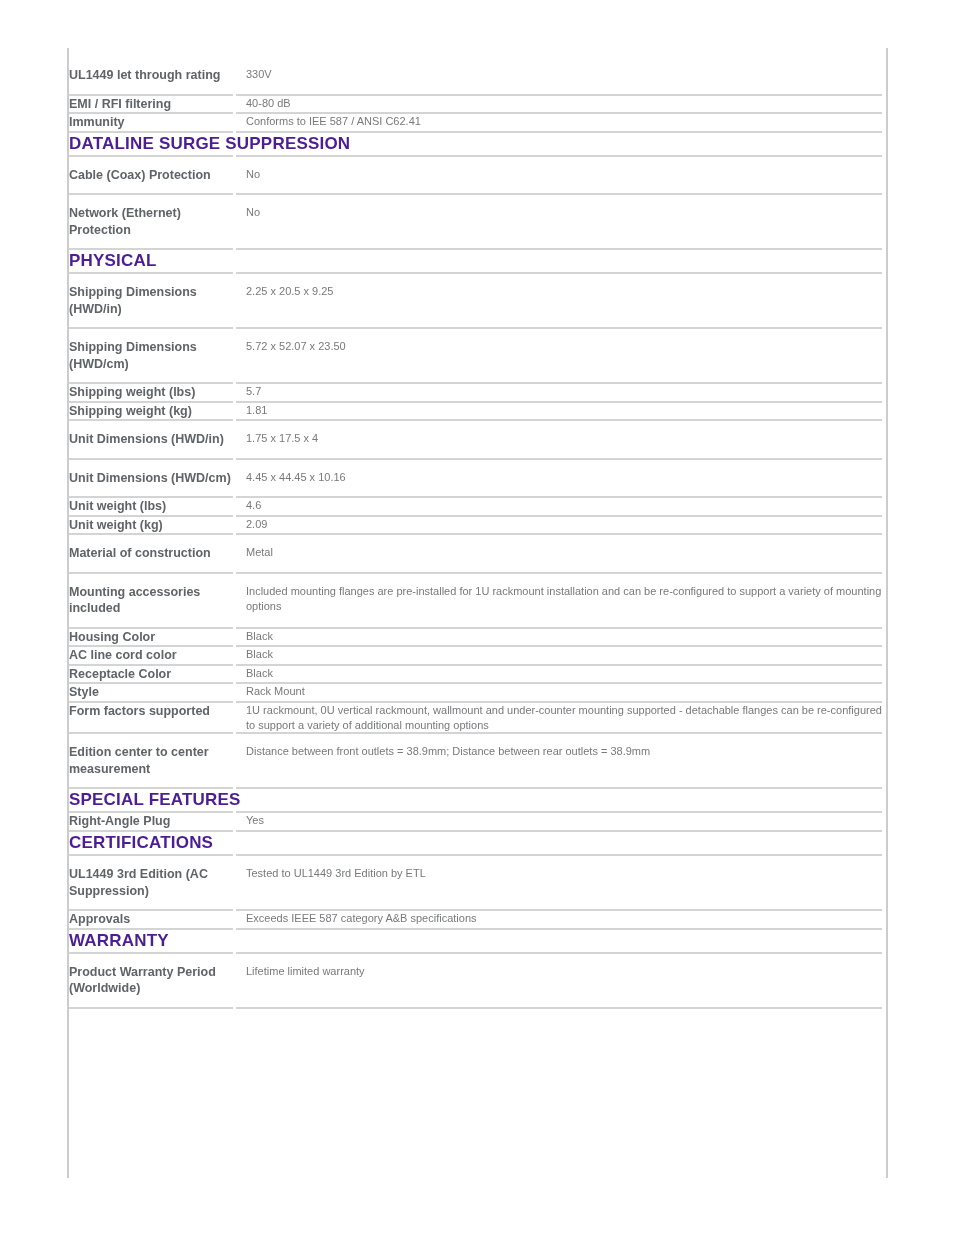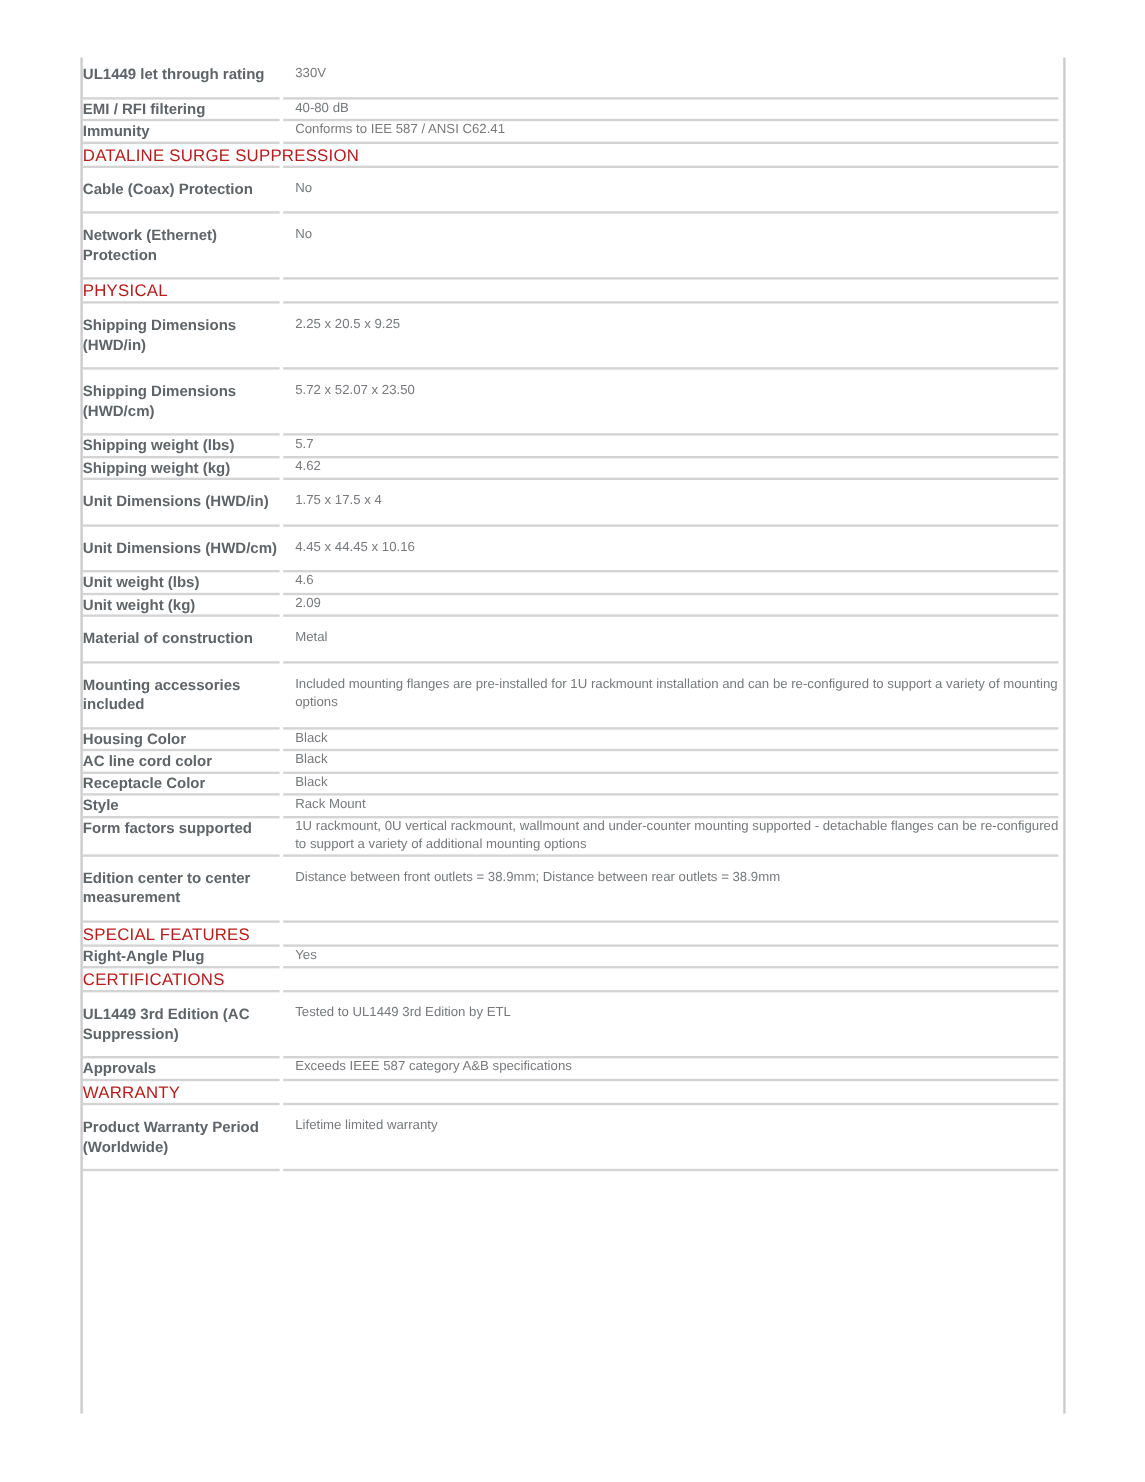--- a/index.html
+++ b/index.html
@@ -28,21 +28,21 @@
     width: 2px;
     height: 1130px;
     background: #cccccc;
   }
   .frame-rule.left  { left: 67px; }
   .frame-rule.right { left: 886px; }
 
   .spec-table {
     position: absolute;
     left: 69px;
-    top: 44px;
+    top: 57px;
     width: 813px;
     border-collapse: collapse;
     table-layout: fixed;
   }
 
   .spec-table td {
     padding: 0;
     vertical-align: top;
   }
 
@@ -68,25 +68,25 @@
   }
 
   
   .spec-row .cell-value {
     padding-left: 10px;
   }
 
   
   .cell-section {
     padding: 8px 8px 7px 8px;
-    font-size: 14px;
-    font-weight: normal;
+    font-size: 17px;
+    font-weight: bold;
     letter-spacing: 0.2px;
     line-height: 1.3;
-    color: #b91c1c;
+    color: #4c1d95;
     border-bottom: 2px solid #d4d4d4;
   }
 
   
   .tall .cell-label,
   .tall .cell-value { padding-top: 10px; padding-bottom: 10px; }
 </style>
 </head>
 <body>
 
@@ -130,21 +130,21 @@
         <tr class="spec-row tall">
           <td class="cell-label">Shipping Dimensions (HWD/cm)</td>
           <td class="cell-value">5.72 x 52.07 x 23.50</td>
         </tr>
         <tr class="spec-row">
           <td class="cell-label">Shipping weight (lbs)</td>
           <td class="cell-value">5.7</td>
         </tr>
         <tr class="spec-row">
           <td class="cell-label">Shipping weight (kg)</td>
-          <td class="cell-value">4.62</td>
+          <td class="cell-value">1.81</td>
         </tr>
         <tr class="spec-row tall">
           <td class="cell-label">Unit Dimensions (HWD/in)</td>
           <td class="cell-value">1.75 x 17.5 x 4</td>
         </tr>
         <tr class="spec-row tall">
           <td class="cell-label">Unit Dimensions (HWD/cm)</td>
           <td class="cell-value">4.45 x 44.45 x 10.16</td>
         </tr>
         <tr class="spec-row">

